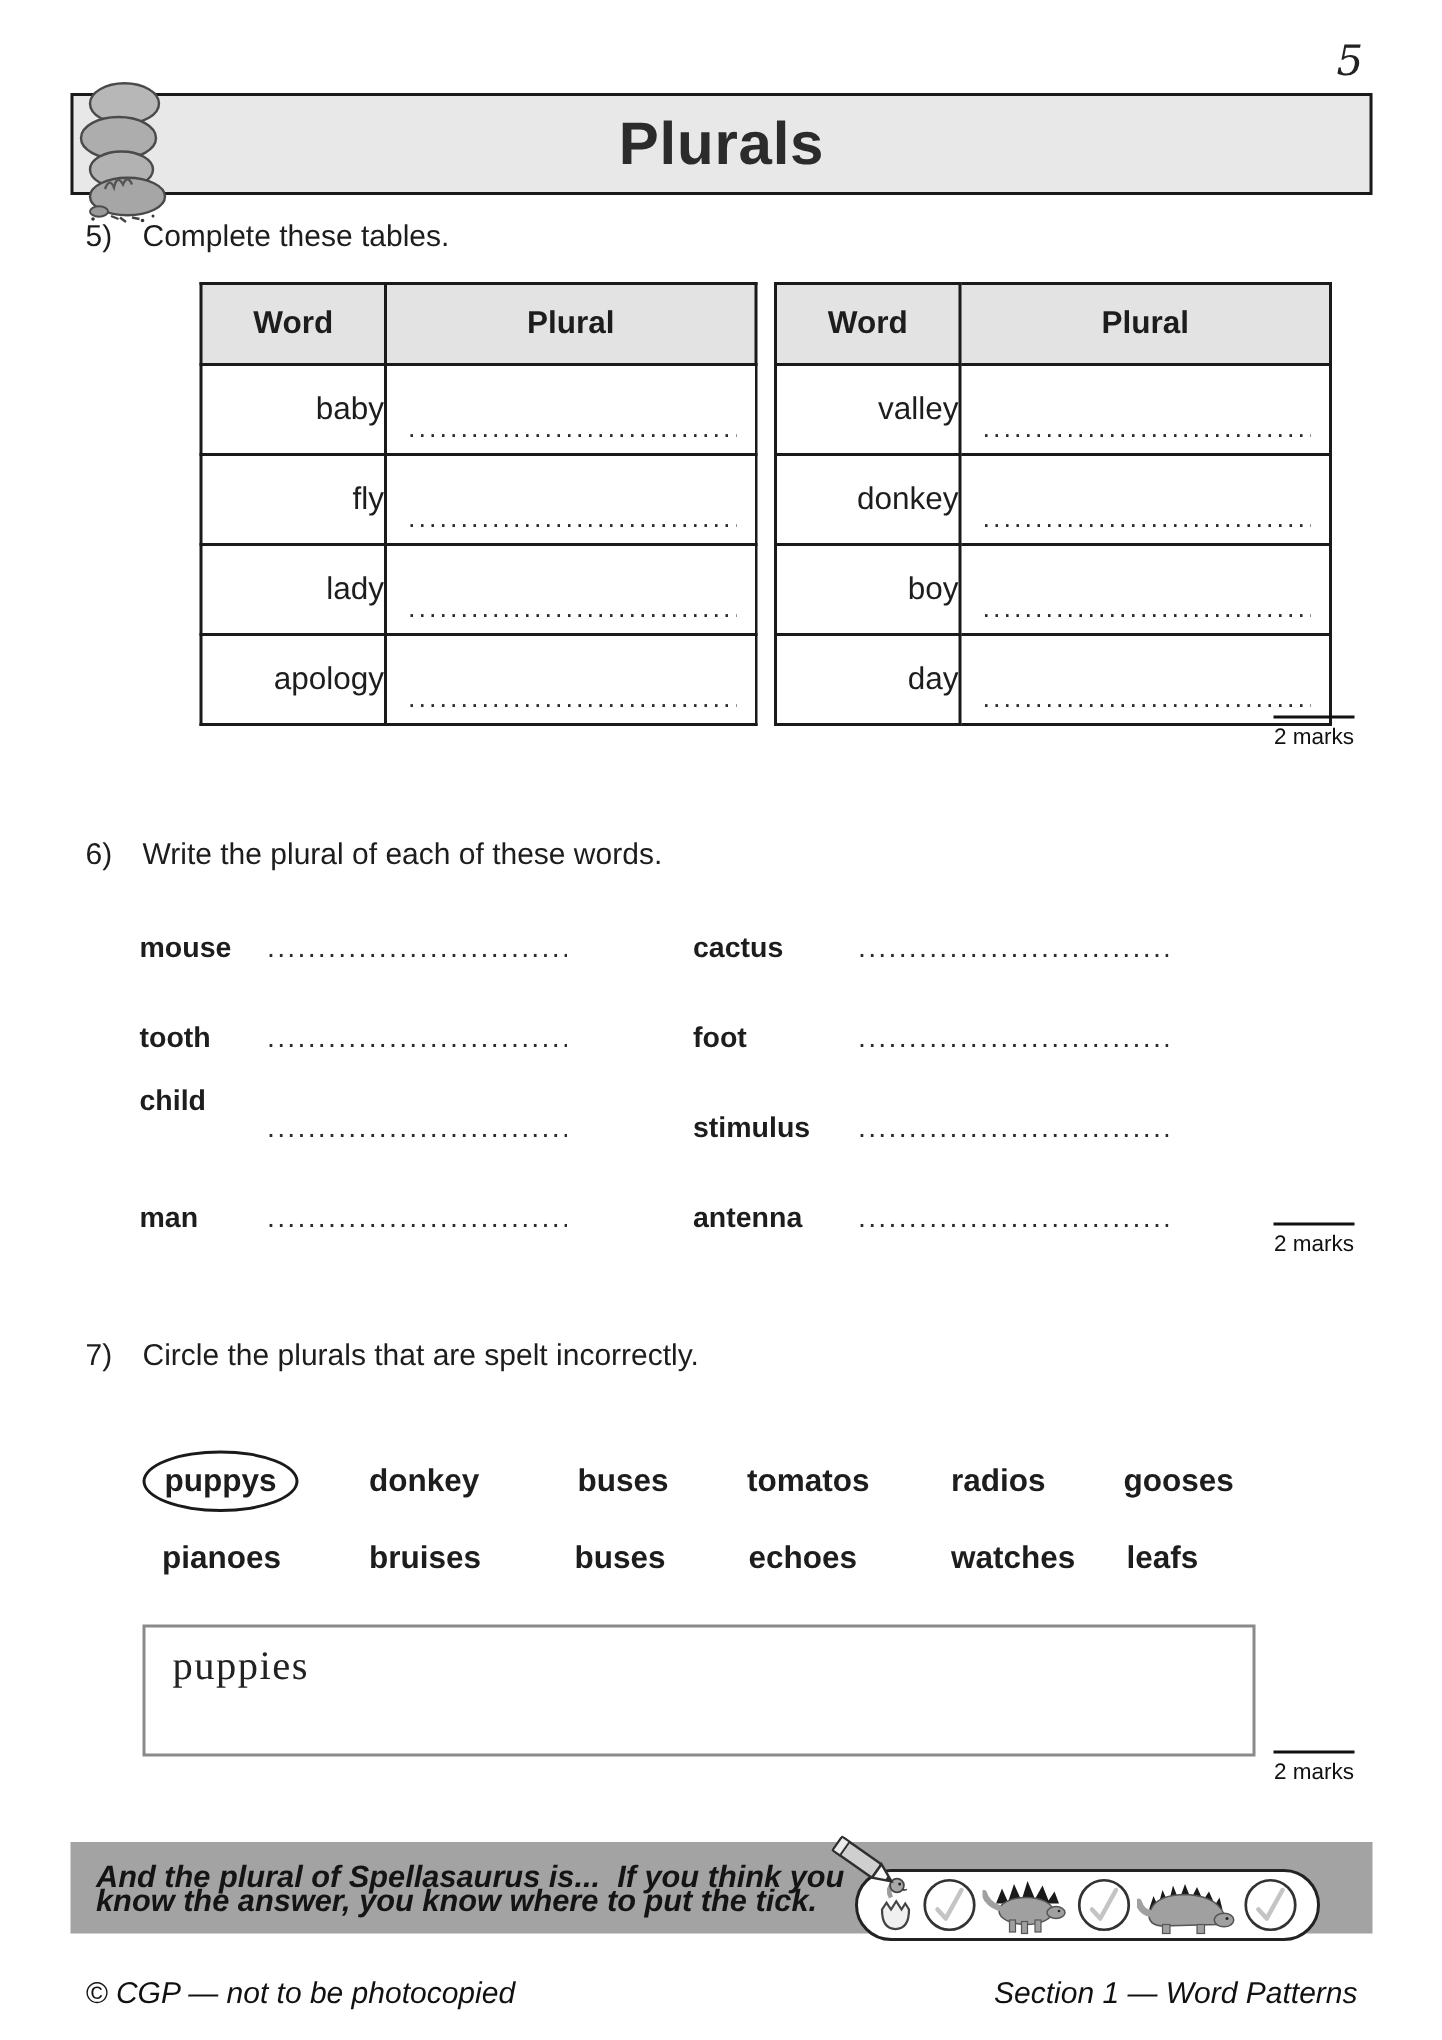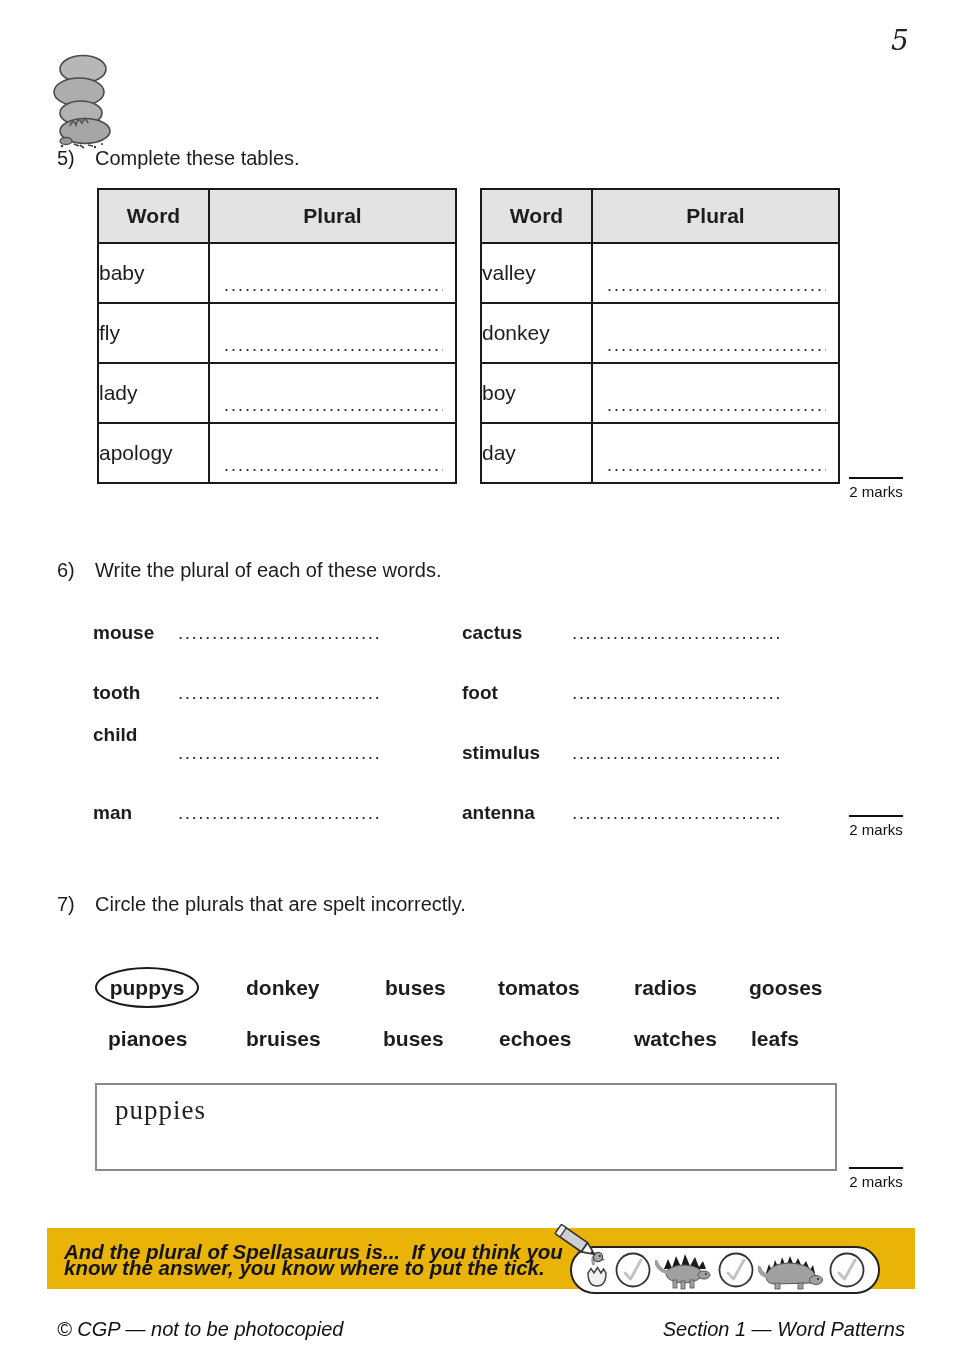--- a/index.html
+++ b/index.html
@@ -11,27 +11,27 @@
     font-family:"DejaVu Serif", serif; font-style:italic; font-size:28px; color:#222; }
 
   .header-bar { position:absolute; left:47px; top:62px; width:868px; height:68px;
     background:#e8e8e8; border:2.5px solid #1a1a1a; display:flex; align-items:center; justify-content:center; }
   .header-title { font-size:40px; font-weight:bold; color:#2b2b2b; letter-spacing:.5px; }
   .rock-icon { position:absolute; left:50px; top:54px; }
 
   .q-number { position:absolute; left:57px; font-size:20px; }
   .q-prompt { position:absolute; left:95px; font-size:20px; }
 
-  table.wtable { position:absolute; top:188px; border-collapse:collapse; table-layout:fixed; }
+  table.wtable { position:absolute; top:188px; border-collapse:collapse; table-layout:fixed;margin-left:36px; }
   #table1 { left:97px; }
   #table2 { left:480px; }
   table.wtable th, table.wtable td { border:2.2px solid #1a1a1a; }
   table.wtable th { background:#e3e3e3; height:54px; font-size:21px; font-weight:bold; text-align:center; }
   table.wtable td { height:60px; background:#fff; }
-  td.word-cell { width:111px; text-align:left; font-size:21px; }
+  td.word-cell { width:123px; text-align:right; font-size:21px; }
   td.plural-cell { width:247px; position:relative; }
   .table-dots { position:absolute; left:14px; right:12px; bottom:7px; height:20px; }
 
   .dots { overflow:hidden; white-space:nowrap; letter-spacing:2px; color:#2b2b2b; font-size:18px; line-height:20px; }
 
   .marks { position:absolute; width:54px; text-align:center; }
   .marks-line { width:54px; border-top:2.2px solid #111; margin-bottom:4px; }
   .marks-text { font-size:15px; color:#111; white-space:nowrap; }
 
   .q6-word { position:absolute; font-size:19px; font-weight:bold; line-height:24px; }
@@ -40,41 +40,44 @@
   .q7-word { position:absolute; font-size:21px; font-weight:bold; line-height:26px; }
   .circle-ellipse { position:absolute; left:95px; top:967px; width:104px; height:41px;
     border:2.5px solid #1a1a1a; border-radius:50%; display:flex; align-items:center; justify-content:center; }
   .circle-ellipse .q7-word { position:static; }
 
   .answer-box { position:absolute; left:95px; top:1083px; width:742px; height:88px;
     border:2px solid #8a8a8a; background:#fff; }
   .answer-hand { position:absolute; left:18px; top:10px; font-family:cursive;
     font-size:27px; color:#222; letter-spacing:1px; }
 
-  .banner { position:absolute; left:47px; top:1228px; width:868px; height:61px; background:#eab308; }
+  .banner { position:absolute; left:47px; top:1228px; width:868px; height:61px; background:#a3a3a3; }
   .banner-text { position:absolute; left:17px; font-size:20.5px; font-style:italic; font-weight:600;
     color:#141414; white-space:pre; }
   .banner-line1 { top:12px; }
   .banner-line2 { top:28px; }
 
   .tick-pill { position:absolute; left:570px; top:1246px; width:310px; height:48px; background:#fff;
     border:2px solid #222; border-radius:26px; display:flex; align-items:center;
     justify-content:space-between; padding:0 12px; }
   .pencil-icon { position:absolute; left:550px; top:1222px; z-index:3; }
 
   .footer-left { position:absolute; left:57px; top:1318px; font-size:20px; font-style:italic; color:#111; }
   .footer-right { position:absolute; right:56px; top:1318px; font-size:20px; font-style:italic; color:#111; }
 </style>
 </head>
 <body>
 
 <div class="page">
 
   <div class="page-number">5</div>
 
+  <div class="header-bar">
+    <span class="header-title">Plurals</span>
+  </div>
   <svg class="rock-icon" width="66" height="96" viewBox="0 0 66 96">
     <ellipse cx="33" cy="15" rx="23" ry="13.5" fill="#b7b7b7" stroke="#4a4a4a" stroke-width="1.6"></ellipse>
     <ellipse cx="29" cy="38" rx="25" ry="14" fill="#adadad" stroke="#4a4a4a" stroke-width="1.6"></ellipse>
     <ellipse cx="31" cy="59" rx="21" ry="12" fill="#b2b2b2" stroke="#4a4a4a" stroke-width="1.6"></ellipse>
     <ellipse cx="35" cy="77" rx="25" ry="12.5" fill="#a6a6a6" stroke="#4a4a4a" stroke-width="1.6"></ellipse>
     <path d="M20,72 q3,-8 6,-1 q2,-9 6,-2 q3,-7 6,0" fill="none" stroke="#555" stroke-width="1.6"></path>
     <ellipse cx="16" cy="87" rx="6" ry="3.5" fill="#9a9a9a" stroke="#4a4a4a" stroke-width="1.3"></ellipse>
     <path d="M24,90 l5,2 M30,91 l4,3 M38,91 l5,1" stroke="#444" stroke-width="1.6" fill="none"></path>
     <circle cx="12" cy="92" r="1.2" fill="#333"></circle>
       <circle cx="45" cy="93" r="1.2" fill="#333"></circle>

